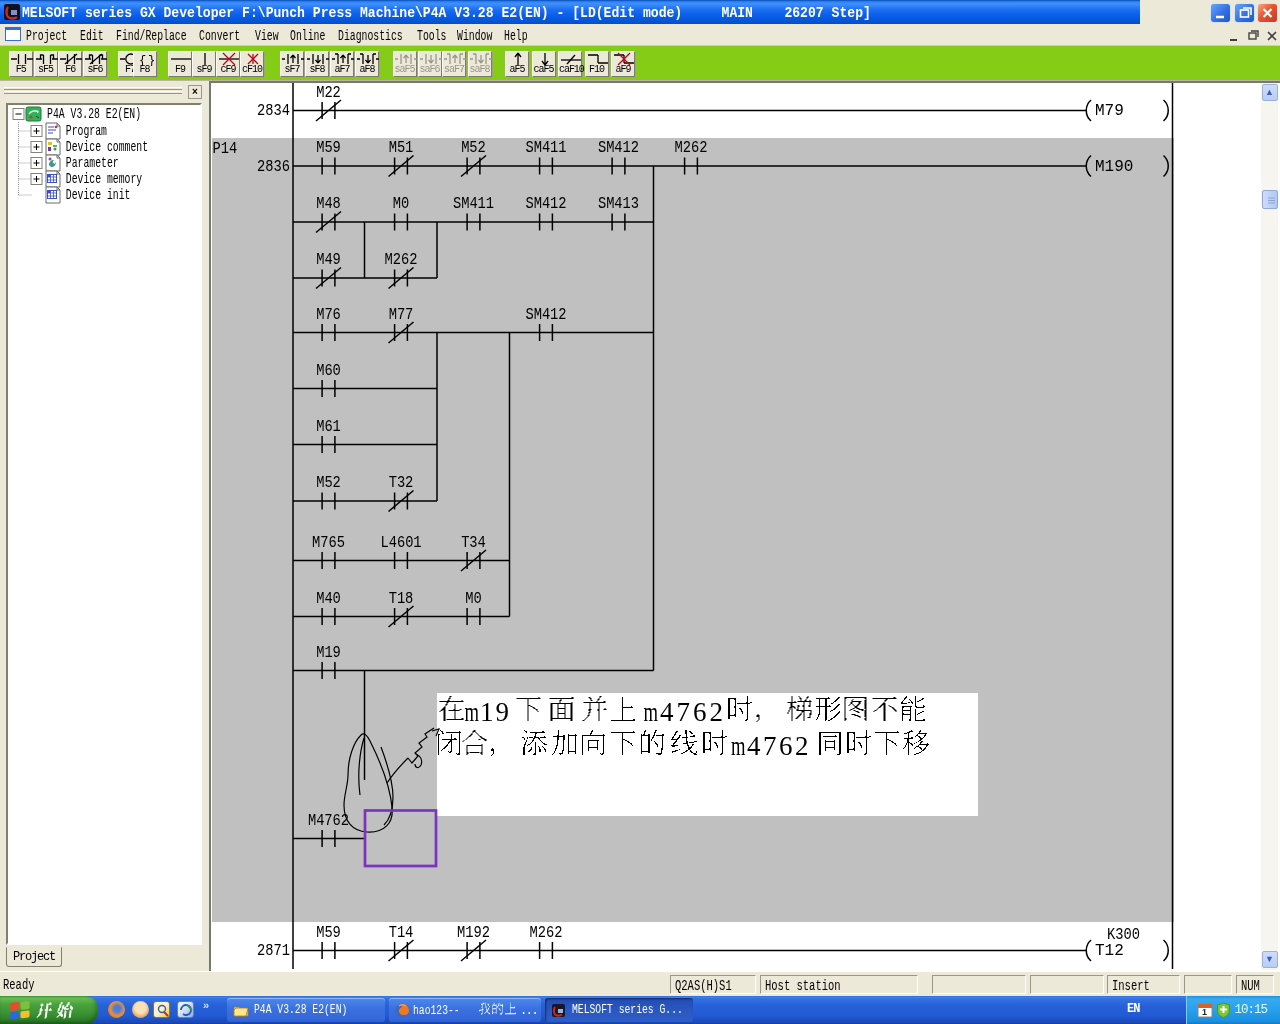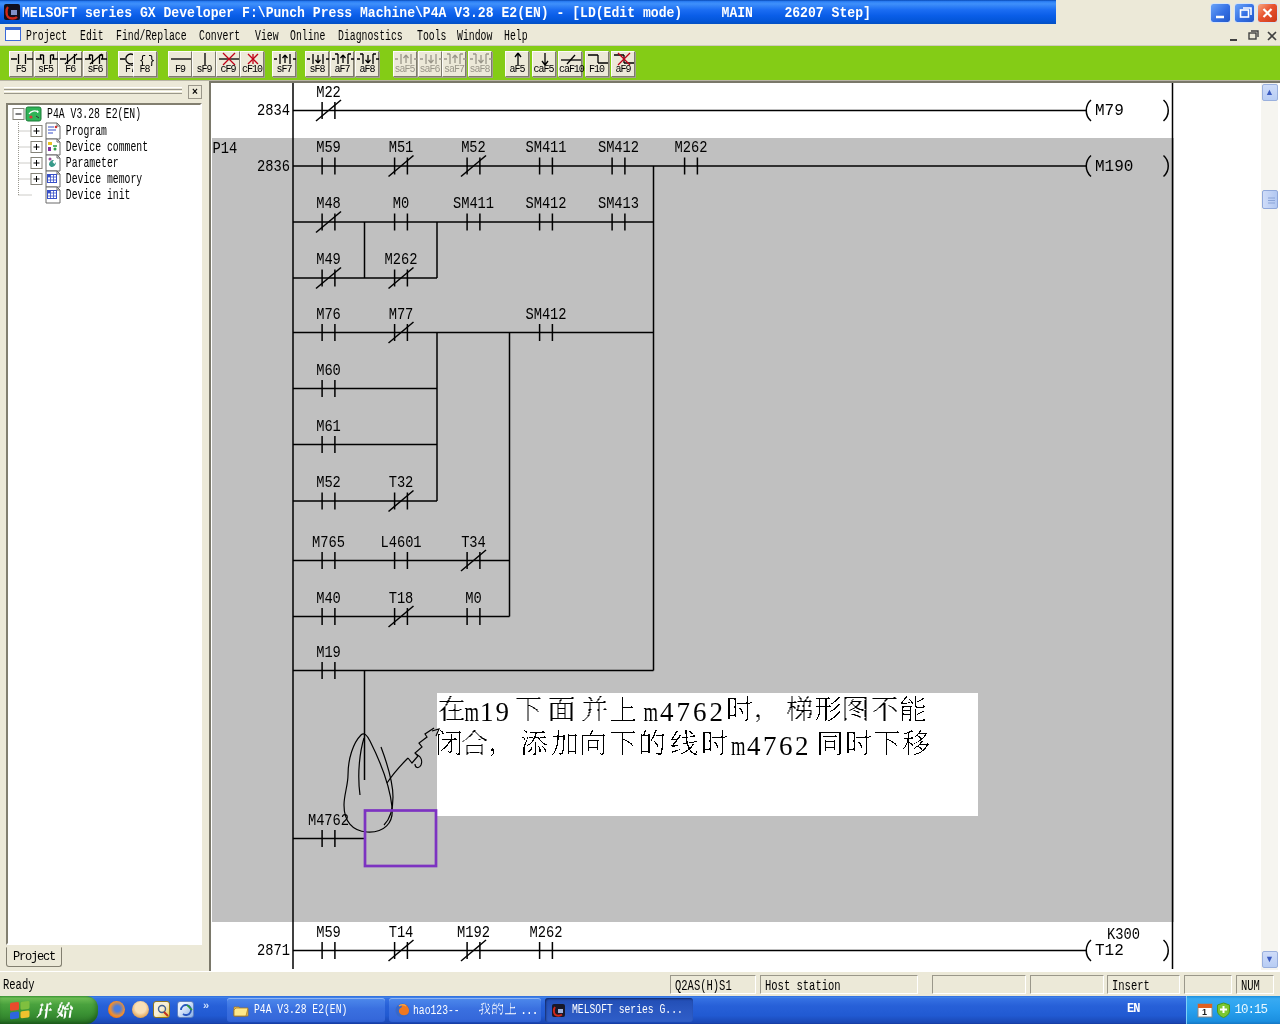--- a/index.html
+++ b/index.html
@@ -1,15 +1,15 @@
 <!DOCTYPE html>
 <html><head><meta charset="utf-8"><style>
 *{margin:0;padding:0;box-sizing:border-box}
 body{width:1280px;height:1024px;position:relative;background:#ece9d8;overflow:hidden;font-family:"Liberation Mono",monospace}
-#title{position:absolute;left:0;top:0;width:1056px;height:24px;background:linear-gradient(180deg,#0748b4 0%,#2e82f8 7%,#3f90fa 16%,#1a6cf2 42%,#0a5ee8 65%,#0356d8 88%,#0350c2 100%)}
+#title{position:absolute;left:0;top:0;width:1140px;height:24px;background:linear-gradient(180deg,#0748b4 0%,#2e82f8 7%,#3f90fa 16%,#1a6cf2 42%,#0a5ee8 65%,#0356d8 88%,#0350c2 100%)}
 #title .txt{position:absolute;left:22px;top:3.5px;font:bold 15.5px "Liberation Mono";color:#fff;white-space:pre;transform:scaleX(.845);transform-origin:0 0}
 .wbtn{position:absolute;top:2.5px;width:21px;height:20px;border-radius:3.5px;border:1px solid #d6e4f8;color:#fff}
 .wbtn.mn{left:1210px;background:linear-gradient(135deg,#6aa4f8 0%,#3570e4 55%,#2258c8 100%)}
 .wbtn.mx{left:1233.5px;background:linear-gradient(135deg,#6aa4f8 0%,#3570e4 55%,#2258c8 100%)}
 .wbtn.cl{left:1257px;background:linear-gradient(135deg,#f8a880 0%,#e85430 45%,#cc3818 100%)}
 #menu{position:absolute;left:0;top:24px;width:1280px;height:22px;background:#ece9d8;border-bottom:1px solid #cfccbc}
 #menu span{position:absolute;top:3.5px;font:14px "Liberation Mono";color:#000;transform:scaleX(.7);transform-origin:0 0}
 #tools{position:absolute;left:0;top:46px;width:1280px;height:35px;background:#84cc16;border-bottom:1px solid #b8b5a5}
 .tb{position:absolute;top:5px;width:24px;height:26px;background:#ece9d8;border:1px solid;border-color:#fdfcf8 #7d7b6e #7d7b6e #fdfcf8;box-shadow:1px 1px 0 #a39f8e;text-align:center}
 .tb svg{display:block;margin:0 auto}
@@ -144,21 +144,21 @@
       </svg>
       <span>cF9</span>
     </div>
     <div class="tb" style="left:240px">
       <svg width="24" height="14" viewBox="0 0 24 14">
         <path d="M12 2v10" stroke="#c00018" stroke-width="1.3" fill="none"></path>
         <path d="M7 2l10 10M17 2L7 12" stroke="#c00018" stroke-width="1.3" fill="none"></path>
       </svg>
       <span>cF10</span>
     </div>
-    <div class="tb" style="left:272px">
+    <div class="tb" style="left:280px">
       <svg width="24" height="14" viewBox="0 0 24 14">
         <path d="M1 7h3M20 7h3M7 2v10M17 2v10" stroke="#000" stroke-width="1.3" fill="none"></path>
         <path d="M12 3l-2.5 3.2M12 3l2.5 3.2M12 3v8" stroke="#000" stroke-width="1.3" fill="none"></path>
       </svg>
       <span>sF7</span>
     </div>
     <div class="tb" style="left:305px">
       <svg width="24" height="14" viewBox="0 0 24 14">
         <path d="M1 7h3M20 7h3M7 2v10M17 2v10" stroke="#000" stroke-width="1.3" fill="none"></path>
         <path d="M12 11l-2.5-3.2M12 11l2.5-3.2M12 3v8" stroke="#000" stroke-width="1.3" fill="none"></path>

